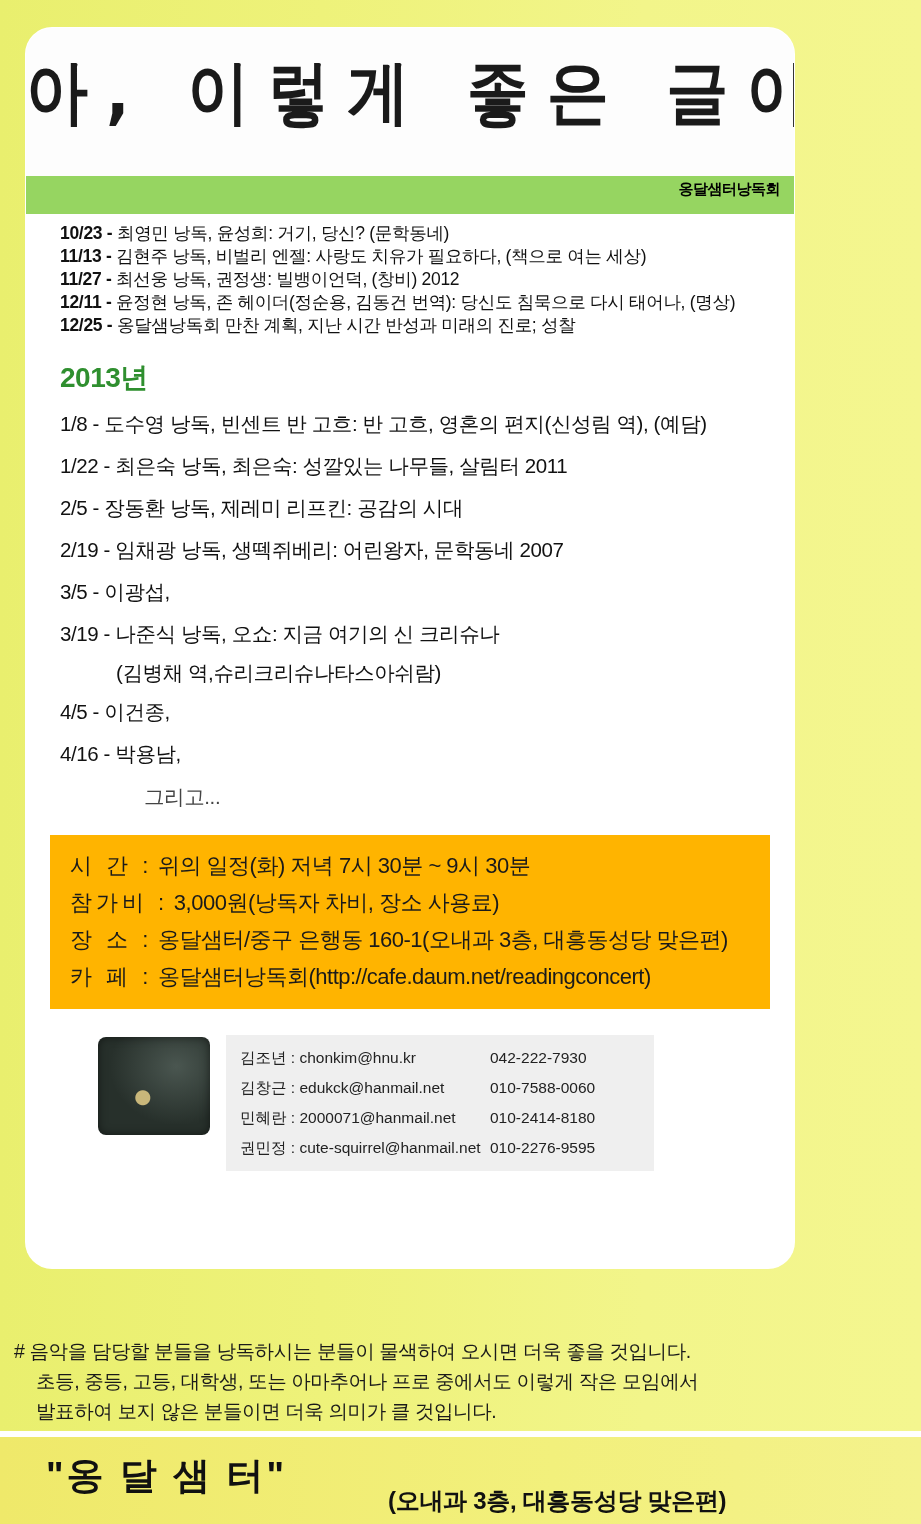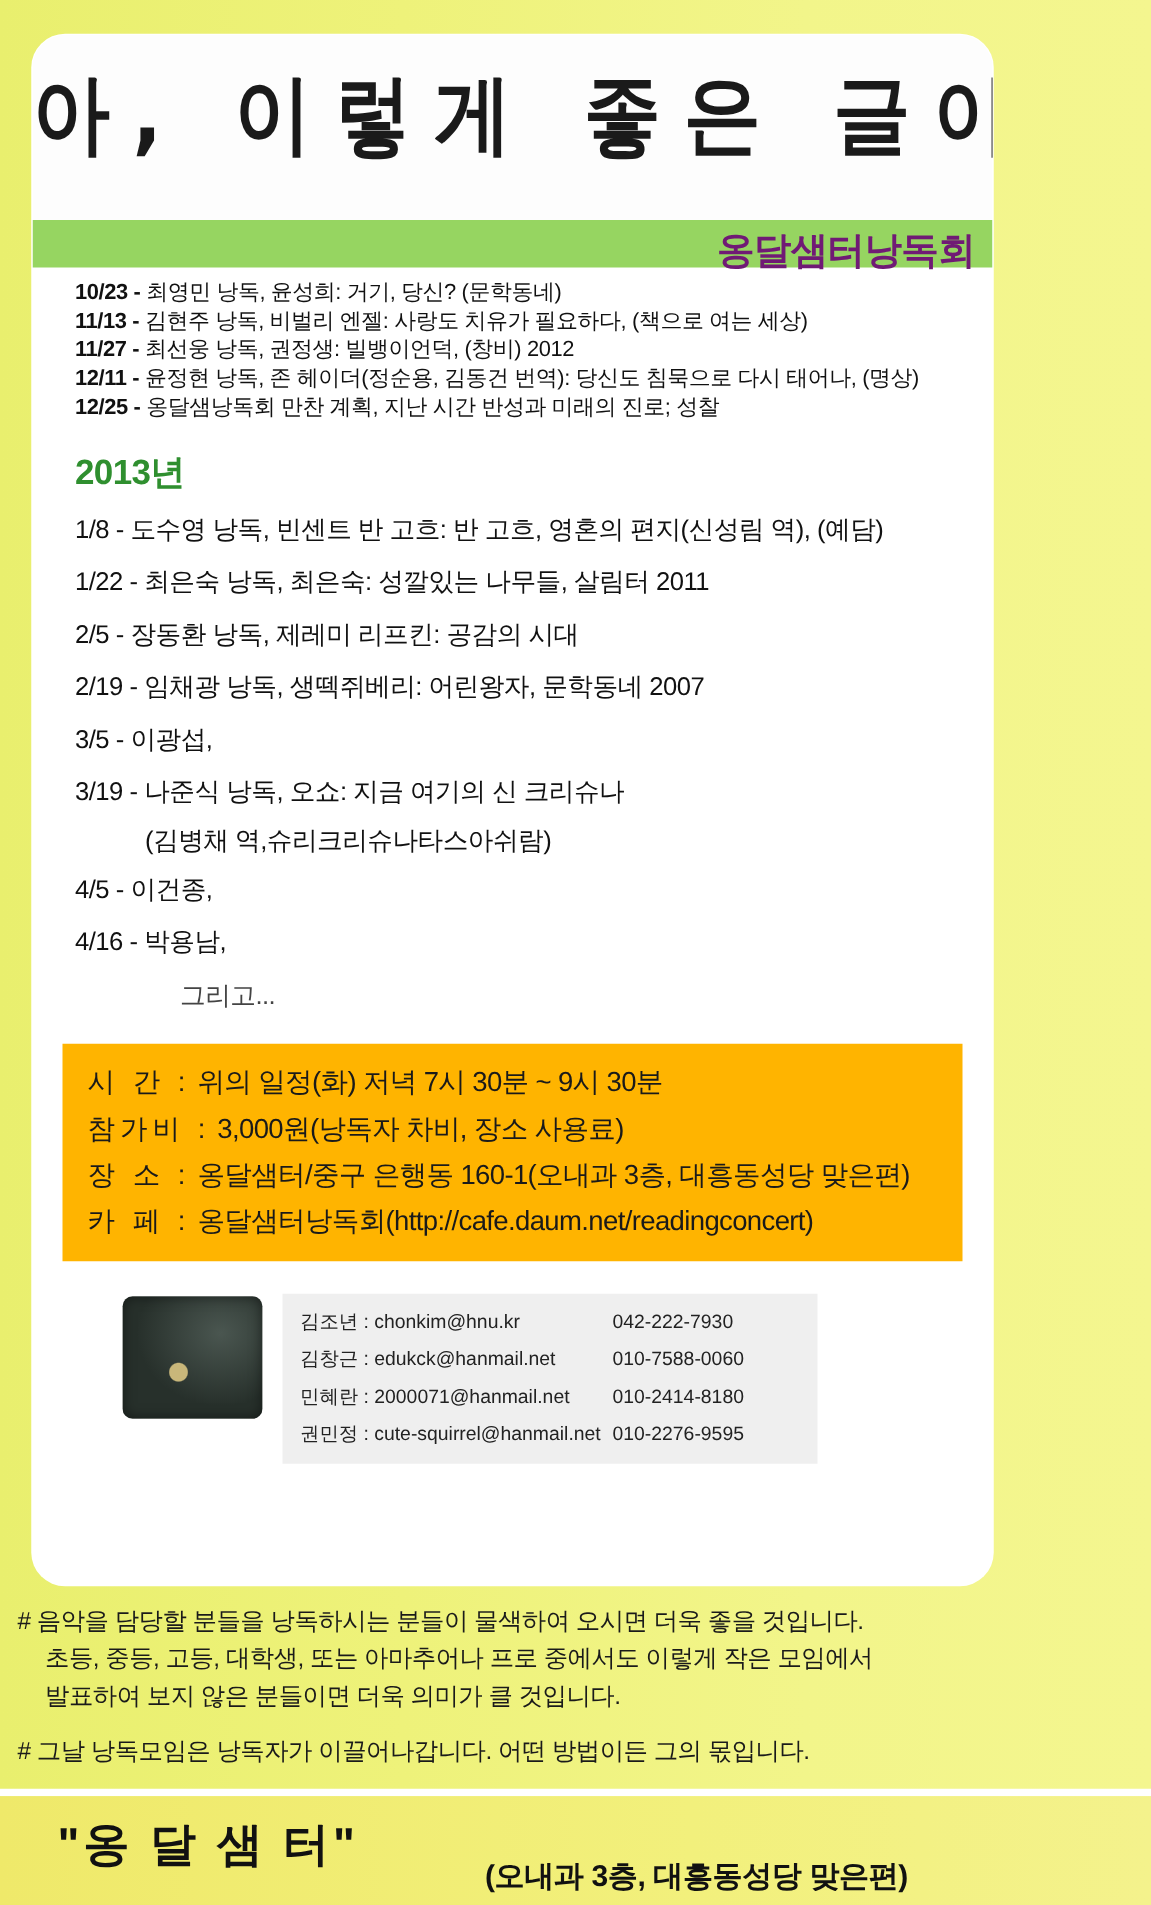--- a/index.html
+++ b/index.html
@@ -50,23 +50,23 @@
   
   .green-band {
     height: 38px;
     background: #96d561;
     position: relative;
   }
   .green-band .club {
     position: absolute;
     right: 14px;
     top: 4px;
-    font-size: 30px;
-    font-weight: 700;
-    color: #701a75;
+    font-size: 15px;
+    font-weight: 700;
+    color: #000000;
     letter-spacing: -0.5px;
   }
   
   .list2012 {
     padding: 8px 0 4px 34px;
   }
   .list2012 .row {
     font-size: 17.5px;
     color: #111;
     line-height: 23px;
@@ -144,21 +144,21 @@
     font-size: 15.5px;
     color: #222;
     line-height: 30px;
     white-space: nowrap;
   }
   .ctable .cname { min-width: 250px; }
   .ctable .cphone { min-width: 150px; }
   
   .notes {
     position: absolute;
-    left: 0; top: 1282px;
+    left: 0; top: 1336px;
     width: 921px;
     padding: 0 14px;
   }
   .notes .nrow {
     font-size: 19.5px;
     color: #1a1a1a;
     line-height: 30px;
     white-space: nowrap;
     letter-spacing: -0.4px;
   }

